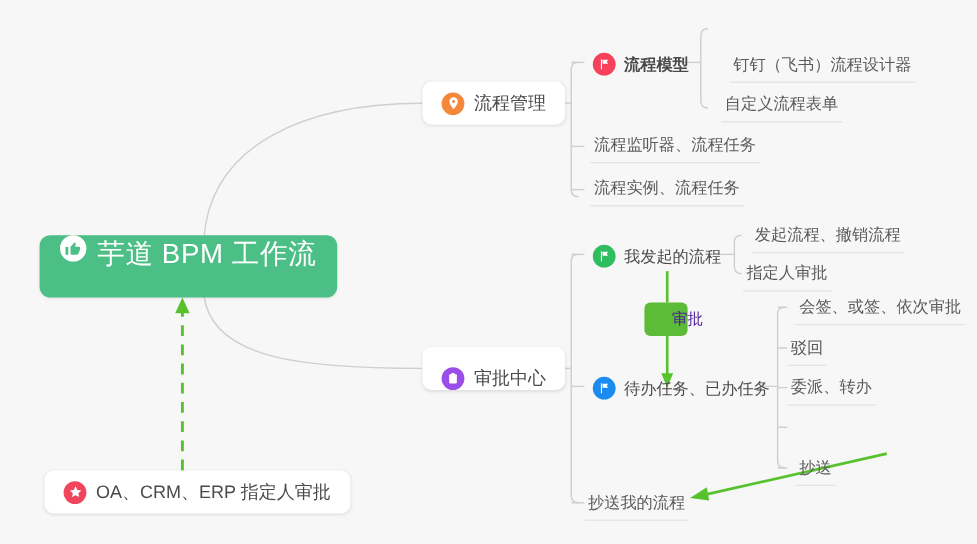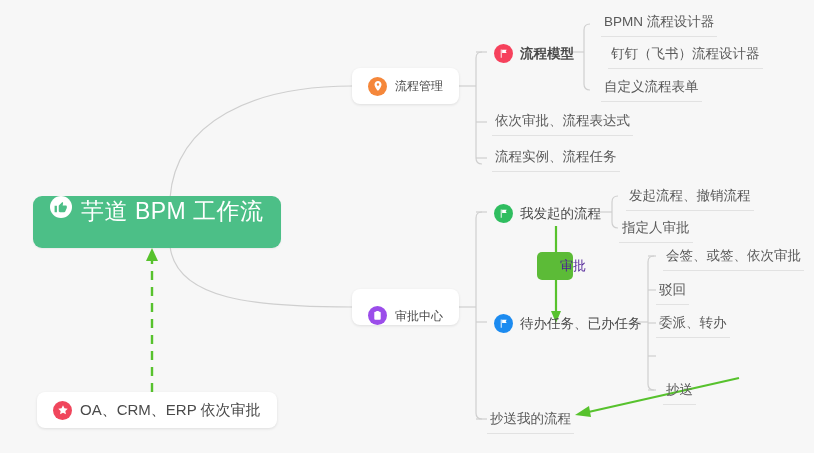--- a/index.html
+++ b/index.html
@@ -21,21 +21,21 @@
     display:flex;gap:9px;
     padding:0 17px;
     color:#ffffff;font-size:23px;letter-spacing:.5px;
     box-shadow:0 1px 2px rgba(0,0,0,.06);
   }
 
   .card{
     background:#ffffff;border-radius:8px;
     display:flex;align-items:center;gap:8px;
     padding:0 16px;height:36px;
-    color:#4a4a4a;font-size:12px;
+    color:#4a4a4a;font-size:15px;
     box-shadow:0 1px 3px rgba(0,0,0,.10);
   }
   .branch1{left:352px;top:68px;}
   .branch2{left:352px;top:289px;align-items:flex-end;}
   .bottomcard{left:37px;top:392px;height:36px;font-size:15px;}
 
   .sub{
     display:flex;align-items:center;gap:7px;
     color:#4a4a4a;font-size:13.5px;
     padding:0 2px 4px 2px;
@@ -142,25 +142,24 @@
   <div class="node sub" style="left:492px;top:44px;font-weight:bold;">
     <span class="ico ico-red">
       <svg class="w" width="11" height="11" viewBox="0 0 24 24">
           <path d="M6 3h2v18H6z"></path>
           <path d="M9 4h10l-2.2 3.5L19 11H9z"></path>
         </svg>
     </span>
     <span>流程模型</span>
   </div>
 
-  <div class="node leaf" style="left:601px;top:13px;">BPMN 流程设计器</div>
   <div class="node leaf" style="left:608px;top:45px;">钉钉（飞书）流程设计器</div>
   <div class="node leaf" style="left:601px;top:78px;">自定义流程表单</div>
 
-  <div class="node leaf" style="left:492px;top:112px;">依次审批、流程表达式</div>
+  <div class="node leaf" style="left:492px;top:112px;">流程监听器、流程任务</div>
   <div class="node leaf" style="left:492px;top:148px;">流程实例、流程任务</div>
 
   <div class="node card branch2">
     <span class="ico ico-purple">
       <svg class="w" width="11" height="11" viewBox="0 0 24 24">
           <rect x="5" y="4" width="14" height="17" rx="2"></rect>
           <rect x="9" y="2" width="6" height="4" rx="1"></rect>
         </svg>
     </span>
     <span>审批中心</span>
@@ -195,16 +194,16 @@
   <div class="node leaf" style="left:487px;top:410px;">抄送我的流程</div>
 
   <div class="node tag-approve">审批</div>
 
   <div class="node card bottomcard">
     <span class="ico ico-redstar">
       <svg class="w" width="12" height="12" viewBox="0 0 24 24">
           <path d="M12 2.5l2.9 6 6.6.9-4.8 4.6 1.2 6.5-5.9-3.1-5.9 3.1 1.2-6.5L2.5 9.4l6.6-.9z"></path>
         </svg>
     </span>
-    <span>OA、CRM、ERP 依次审批</span>
+    <span>OA、CRM、ERP 指定人审批</span>
   </div>
 
 </div>
 
 </body></html>

